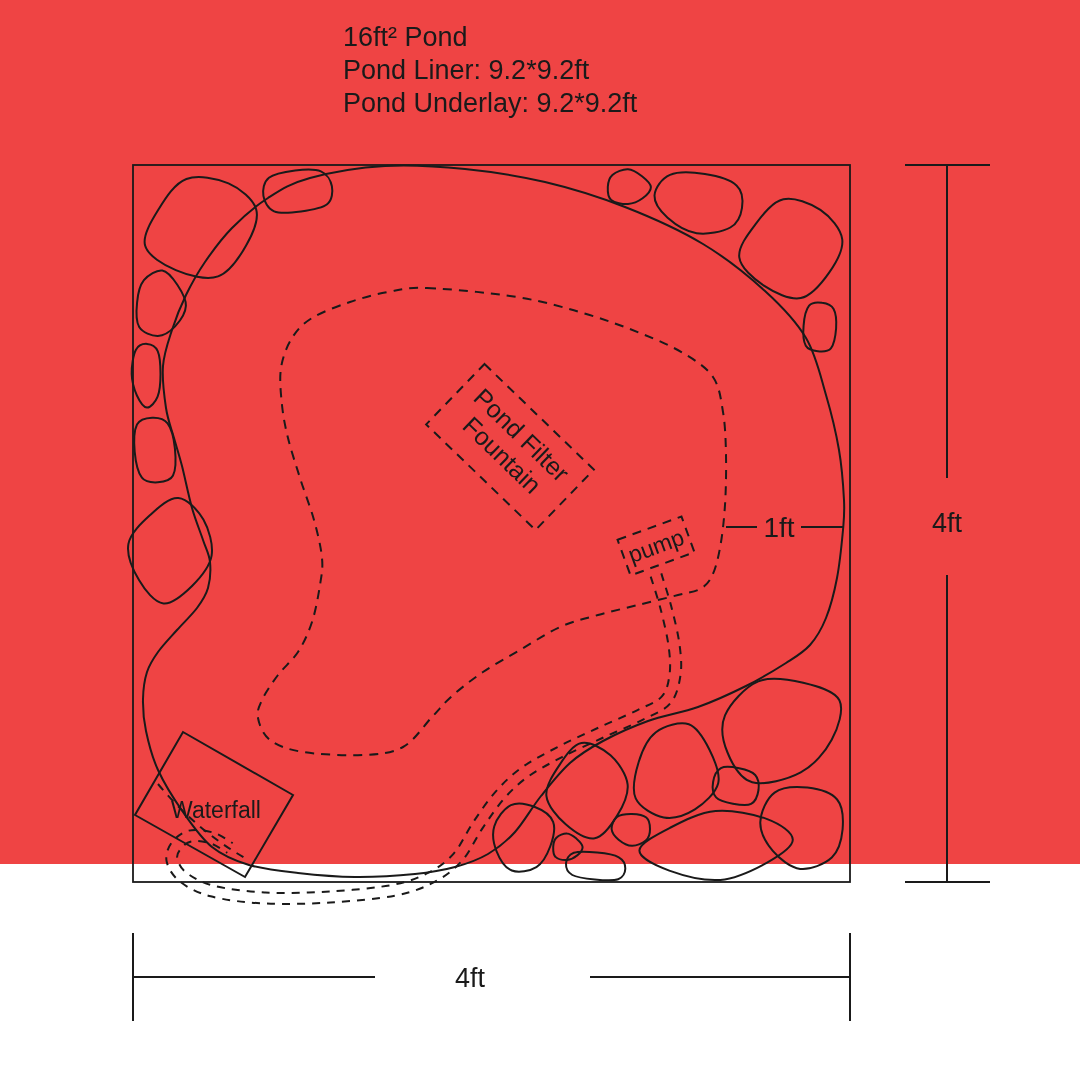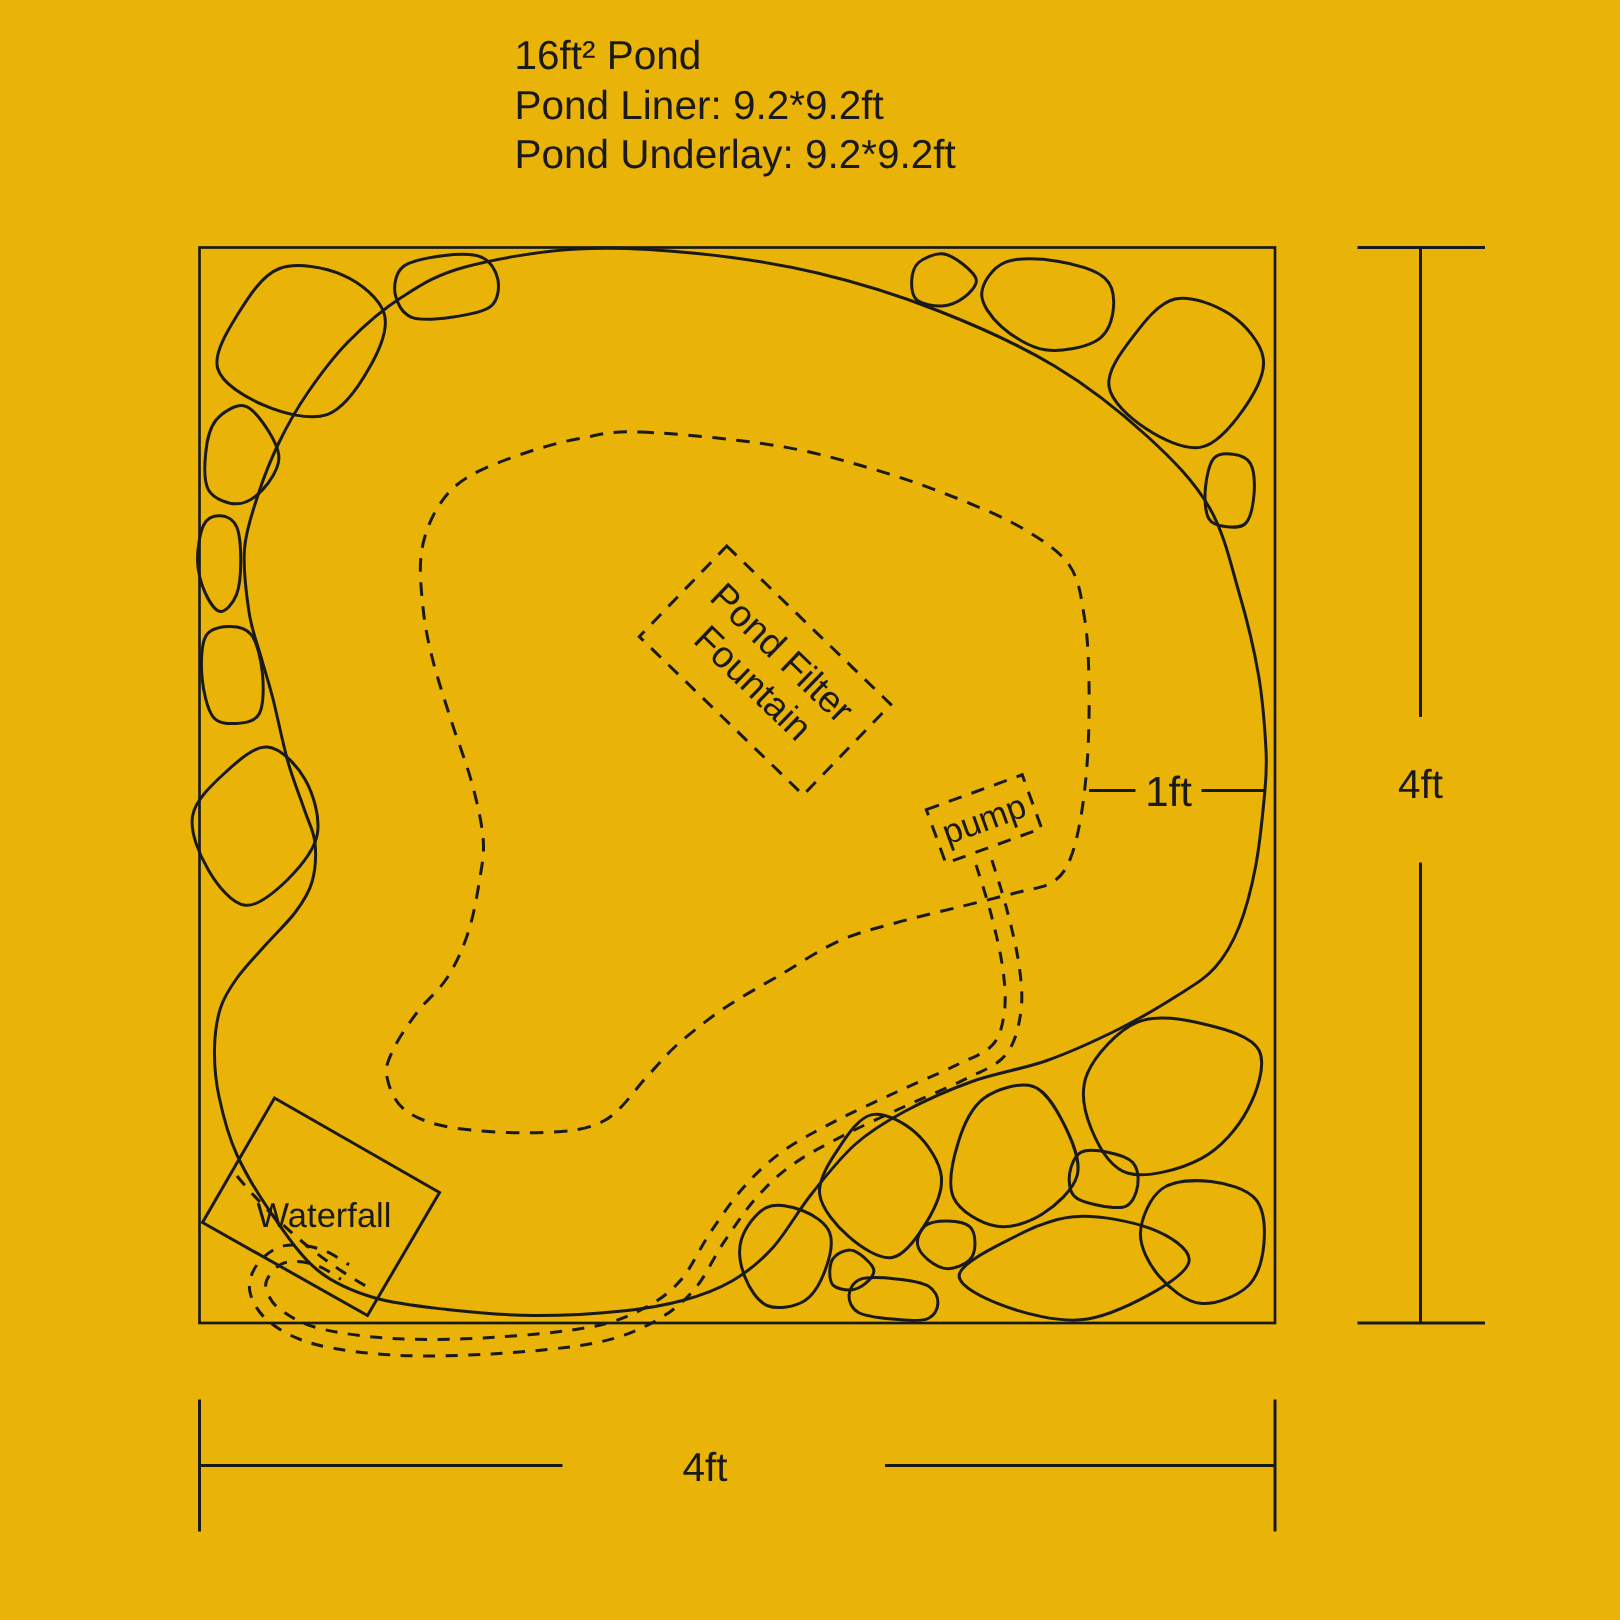--- a/index.html
+++ b/index.html
@@ -6,22 +6,22 @@
     margin: 0;
     padding: 0;
     background: #ffffff;
     width: 1080px;
     height: 1080px;
     overflow: hidden;
   }
   #diagram-root {
     position: relative;
     width: 1080px;
-    height: 1080px;
-    background: #eab308;
+    height: 864px;
+    background: #ef4444;
   }
   svg {
     display: block;
   }
   svg text {
     font-family: "Liberation Sans", "DejaVu Sans", sans-serif;
     fill: #1a1a1a;
   }
   .title-text { font-size: 27px; }
   .dim-text   { font-size: 27px; }

